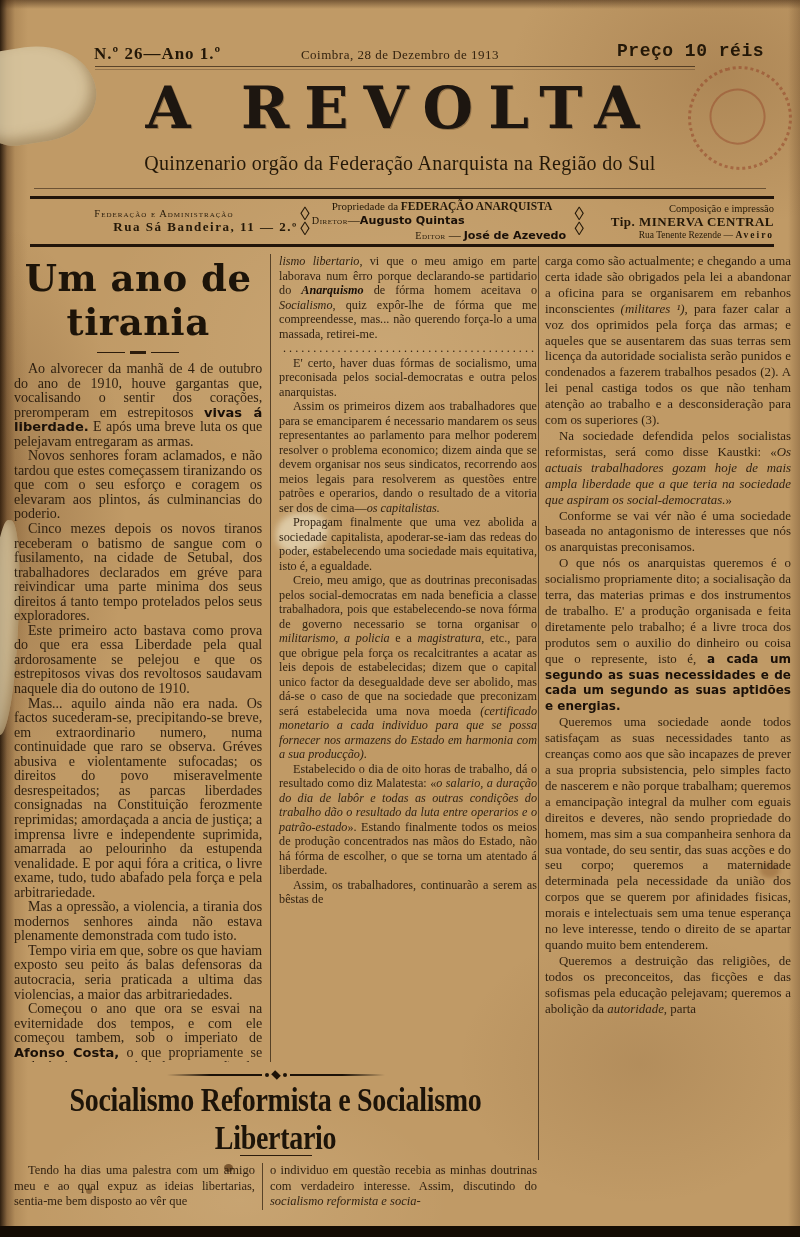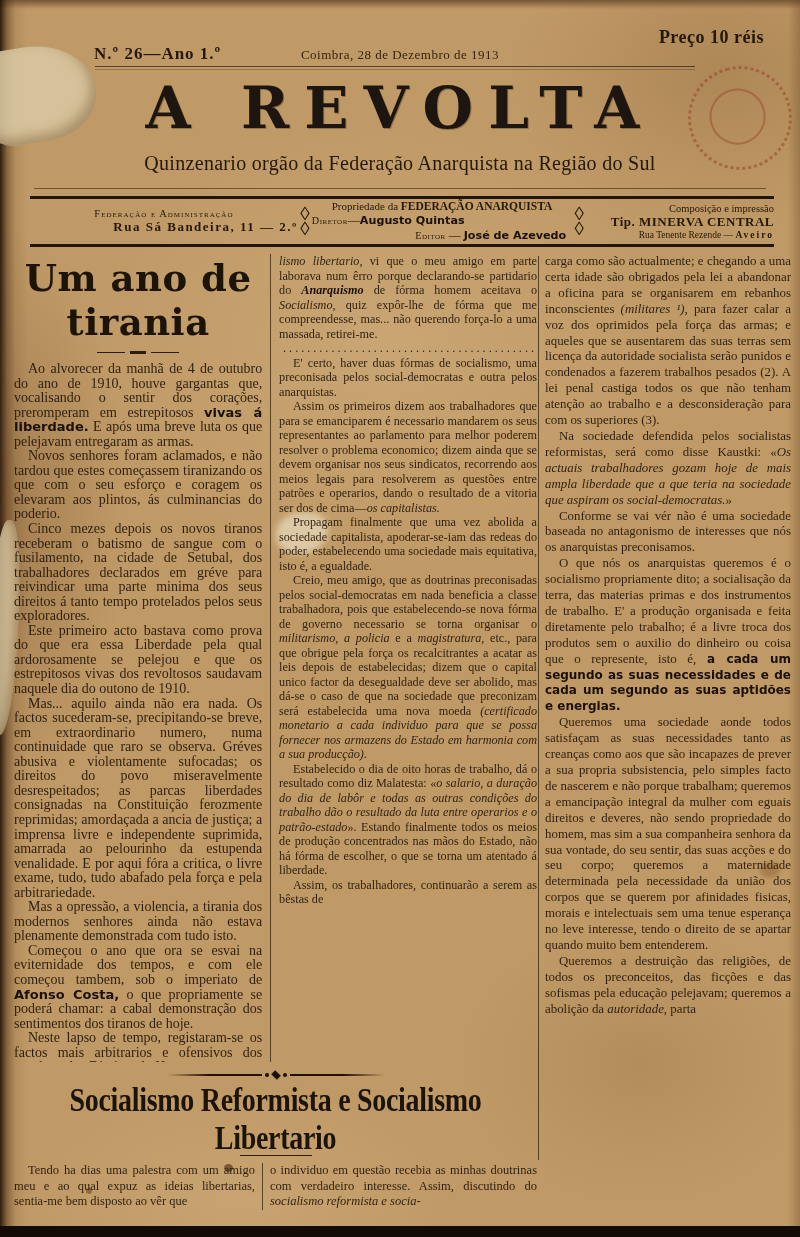--- a/index.html
+++ b/index.html
@@ -33,21 +33,21 @@
   
   .rule{position:absolute;}
   #rule-header{left:95px;right:105px;top:66px;height:1px;background:rgba(45,30,15,.7);box-shadow:0 3px 0 rgba(45,30,15,.3);}
   #rule-sub{left:34px;right:34px;top:188px;height:1px;background:rgba(40,26,12,.55);}
   #rule-box-top{left:30px;right:26px;top:196px;height:3px;background:#22150a;}
   #rule-box-bot{left:30px;right:26px;top:244px;height:3px;background:#22150a;}
   #rule-bottom{left:0;right:0;top:1226px;height:11px;background:#140c04;}
   
   .hdr-issue{position:absolute;left:94px;top:44px;font-size:17px;font-weight:bold;letter-spacing:1px;color:#241808;}
   .hdr-date{position:absolute;left:0;right:0;top:47px;text-align:center;font-size:13px;color:#33220f;letter-spacing:.5px;}
-  .hdr-price{position:absolute;right:36px;top:27px;font-size:18px;font-weight:bold;letter-spacing:.5px;color:#241808;}
+  .hdr-price{position:absolute;right:36px;top:41px;font-size:18px;font-weight:bold;letter-spacing:.5px;color:#241808;font-family:Liberation Mono, monospace;}
   .masthead{position:absolute;left:0;right:0;top:74px;text-align:center;font-family:"DejaVu Serif","Liberation Serif",serif;
     font-size:58px;font-weight:bold;letter-spacing:.26em;color:#1d1610;text-shadow:1px 1px 0 rgba(60,40,20,.35);}
   .subtitle{position:absolute;left:0;right:0;top:152px;text-align:center;font-size:20px;color:#241808;letter-spacing:.3px;}
   
   .infobox{position:absolute;left:30px;right:26px;top:199px;height:45px;display:flex;align-items:center;color:#241808;}
   .ib-left{width:36%;text-align:center;}
   .ib-center{width:35%;}
   .ib-right{flex:1;text-align:right;}
   .ib-l1{font-size:10.5px;font-variant:small-caps;letter-spacing:1px;}
   .ib-l2{font-size:13px;font-weight:bold;letter-spacing:1.5px;text-align:right;}
@@ -160,20 +160,21 @@
             <span class="mid"></span>
             <span class="line"></span>
         </div>
         <div>
             <p class="para"><span>Ao alvorecer da manhã de 4 de outubro do ano de 1910, houve gargantas que, vocalisando o sentir dos corações, preromperam em estrepitosos </span><span class="b">vivas á liberdade.</span><span> E após uma breve luta os que pelejavam entregaram as armas.</span></p>
             <p class="para"><span>Novos senhores foram aclamados, e não tardou que estes começassem tiranizando os que com o seu esforço e coragem os elevaram aos plintos, ás culminancias do poderio.</span></p>
             <p class="para"><span>Cinco mezes depois os novos tiranos receberam o batismo de sangue com o fusilamento, na cidade de Setubal, dos trabalhadores declarados em gréve para reivindicar uma parte minima dos seus direitos á tanto tempo protelados pelos seus exploradores.</span></p>
             <p class="para"><span>Este primeiro acto bastava como prova do que era essa Liberdade pela qual ardorosamente se pelejou e que os estrepitosos vivas dos revoltosos saudavam naquele dia do outono de 1910.</span></p>
             <p class="para"><span>Mas... aquilo ainda não era nada. Os factos sucederam-se, precipitando-se breve, em extraordinario numero, numa continuidade que raro se observa. Gréves abusiva e violentamente sufocadas; os direitos do povo miseravelmente desrespeitados; as parcas liberdades consignadas na Constituição ferozmente reprimidas; amordaçada a ancia de justiça; a imprensa livre e independente suprimida, amarrada ao pelourinho da estupenda venalidade. E por aqui fóra a critica, o livre exame, tudo, tudo abafado pela força e pela arbitrariedade.</span></p>
             <p class="para"><span>Mas a opressão, a violencia, a tirania dos modernos senhores ainda não estava plenamente demonstrada com tudo isto.</span></p>
+            <p class="para"><span>Tempo viria em que, sobre os que haviam exposto seu peito ás balas defensoras da autocracia, seria praticada a ultima das violencias, a maior das arbitrariedades.</span></p>
             <p class="para"><span>Começou o ano que ora se esvai na eviternidade dos tempos, e com ele começou tambem, sob o imperiato de </span><span class="b">Afonso Costa,</span><span> o que propriamente se poderá chamar: a cabal demonstração dos sentimentos dos tiranos de hoje.</span></p>
             <p class="para"><span>Neste lapso de tempo, registaram-se os factos mais arbitrarios e ofensivos dos proclamados Direitos do Homem.</span></p>
             <p class="para"><span>Com a subida ao poder de </span><span class="b">Afonso Costa</span><span> desencadeou-se contra o povo a opressão mais violenta que registam os anais da historia dos povos.</span></p>
           </div>
       </div>
       <div class="vdiv"></div>
       <div class="col2">
         <div>
             <p class="para noind"><span class="i">lismo libertario</span><span>, vi que o meu amigo em parte laborava num êrro porque declarando-se partidario do </span><span class="i sb">Anarquismo</span><span> de fórma homem aceitava o </span><span class="i">Socialismo</span><span>, quiz expôr-lhe de fórma que me compreendesse, mas... não querendo força-lo a uma massada, retirei-me.</span></p>
             <p class="para dots"><span>..........................................</span></p>

